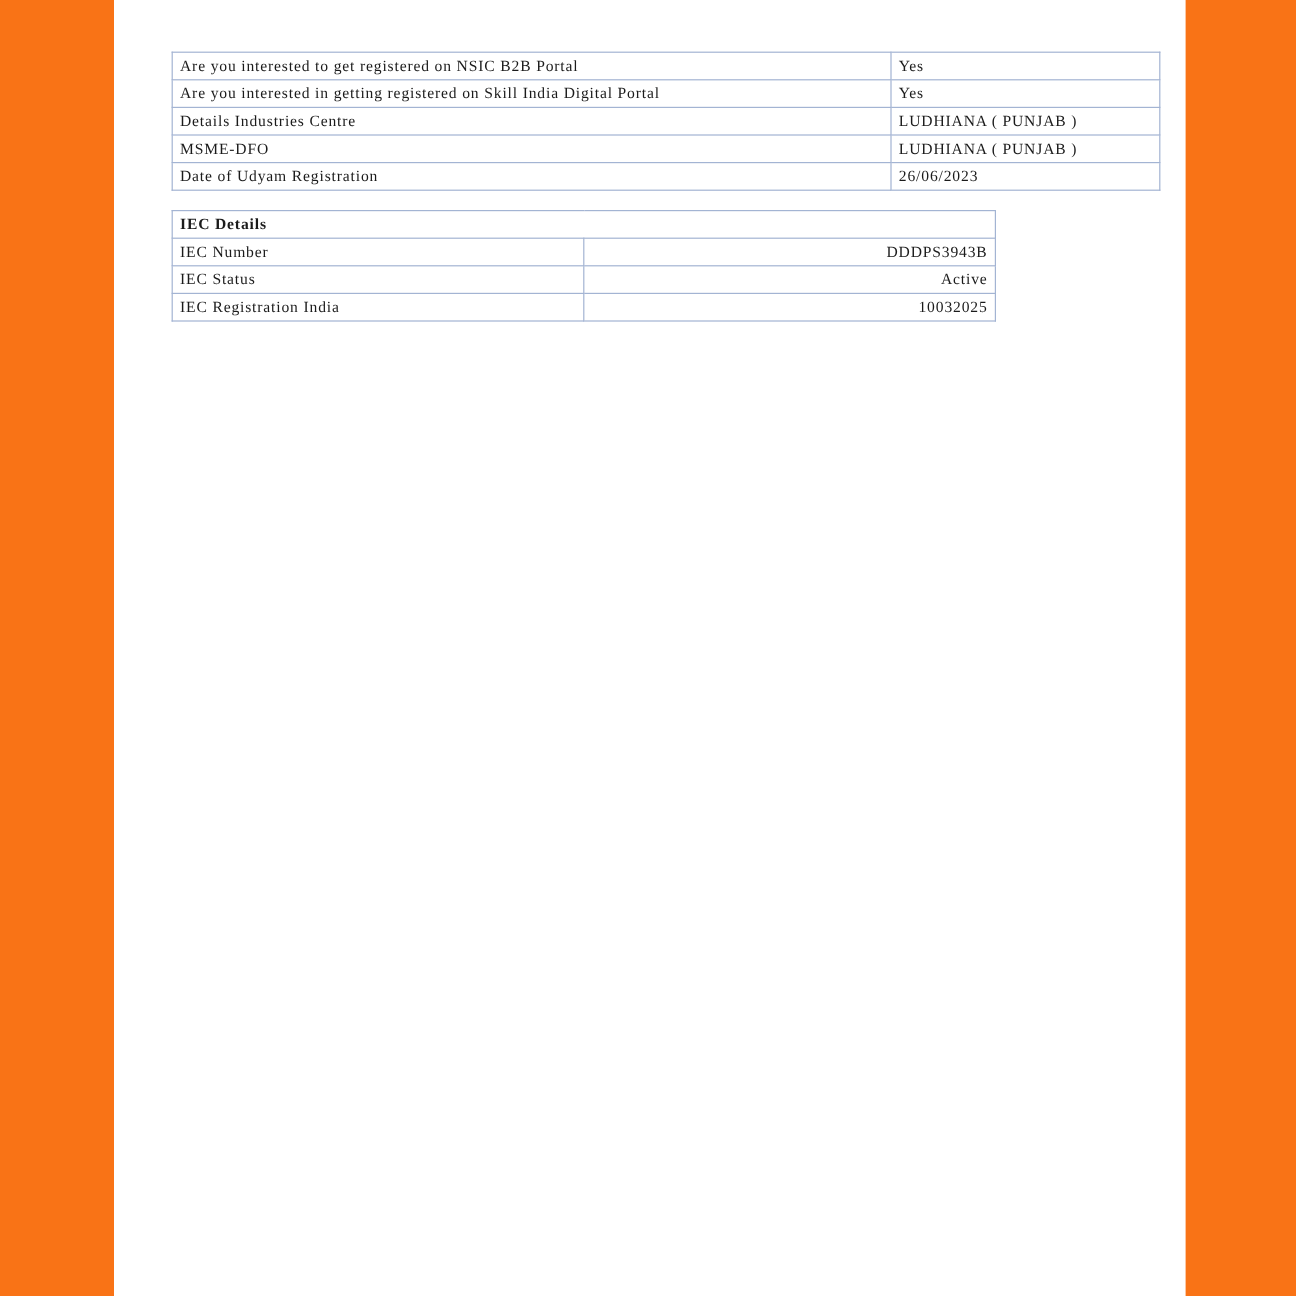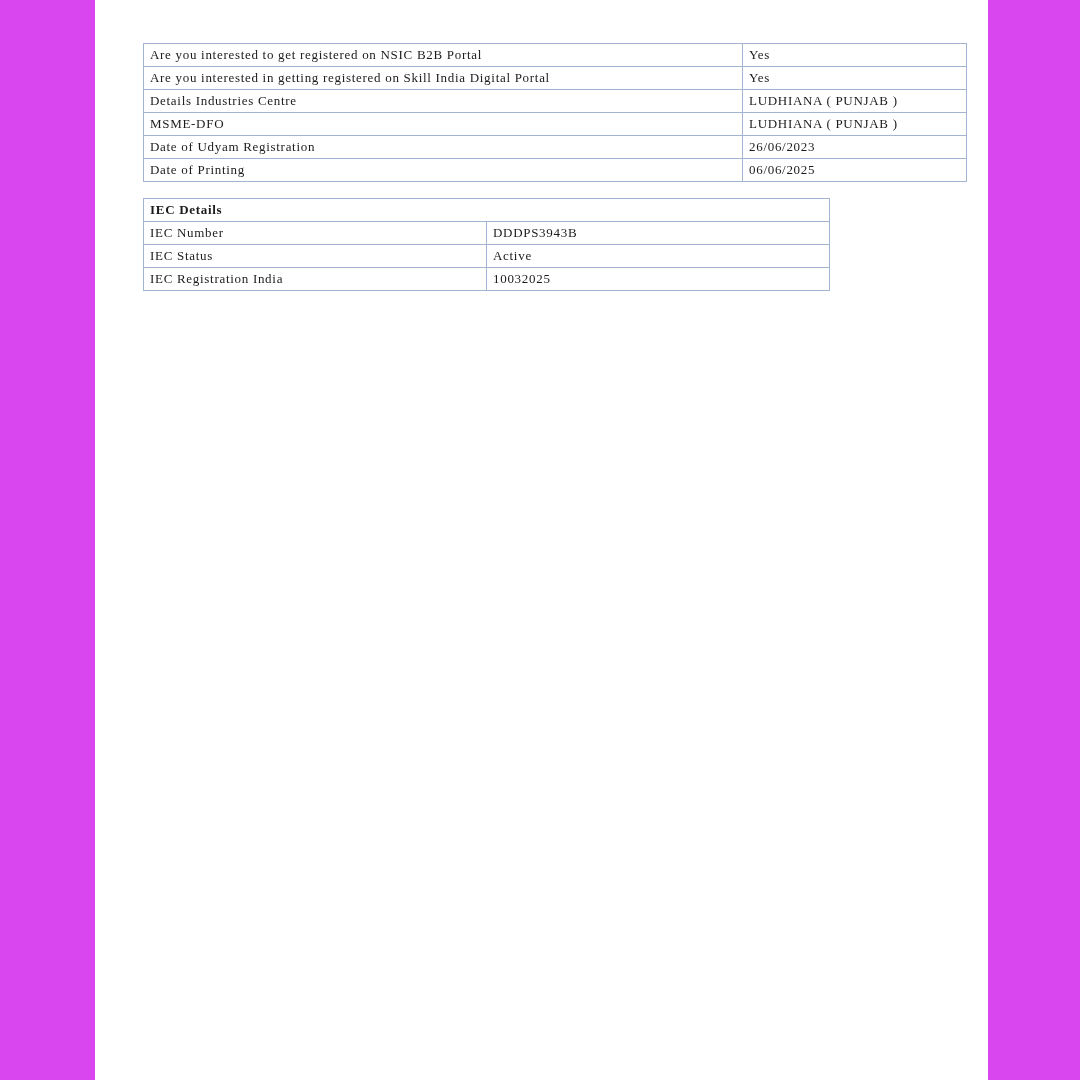--- a/index.html
+++ b/index.html
@@ -7,21 +7,21 @@
     padding: 0;
     width: 1080px;
     height: 1080px;
     background: #000000;
     font-family: "Liberation Serif", "DejaVu Serif", serif;
   }
   .stage {
     position: relative;
     width: 1080px;
     height: 1080px;
-    background: #d946ef;
+    background: #f97316;
     overflow: hidden;
   }
   .paper {
     position: absolute;
     left: 95px;
     top: 0;
     width: 893px;
     height: 1080px;
     background: #ffffff;
   }
@@ -44,21 +44,21 @@
     line-height: 16px;
     letter-spacing: 0.7px;
     color: #1b1b1b;
     vertical-align: middle;
     overflow: hidden;
     white-space: nowrap;
   }
   table.reg-table td.col-label { width: 586px; }
   table.reg-table td.col-value { width: 211px; }
   table.iec-table td.col-label { width: 487px; }
-  table.iec-table td.col-value { width: 310px; }
+  table.iec-table td.col-value { width: 310px; text-align: right; }
   .table-gap { height: 16px; }
   td.section-header {
     font-weight: bold;
   }
 </style>
 </head>
 <body>
 
 <div class="stage">
   <div class="paper">
@@ -79,24 +79,20 @@
             <td class="col-value">LUDHIANA ( PUNJAB )</td>
           </tr>
           <tr>
             <td class="col-label">MSME-DFO</td>
             <td class="col-value">LUDHIANA ( PUNJAB )</td>
           </tr>
           <tr>
             <td class="col-label">Date of Udyam Registration</td>
             <td class="col-value">26/06/2023</td>
           </tr>
-          <tr>
-            <td class="col-label">Date of Printing</td>
-            <td class="col-value">06/06/2025</td>
-          </tr>
         </tbody>
       </table>
 
       <div class="table-gap"></div>
 
       <table class="doc-table iec-table">
         <tbody>
           <tr>
             <td class="section-header" colspan="2">IEC Details</td>
           </tr>

